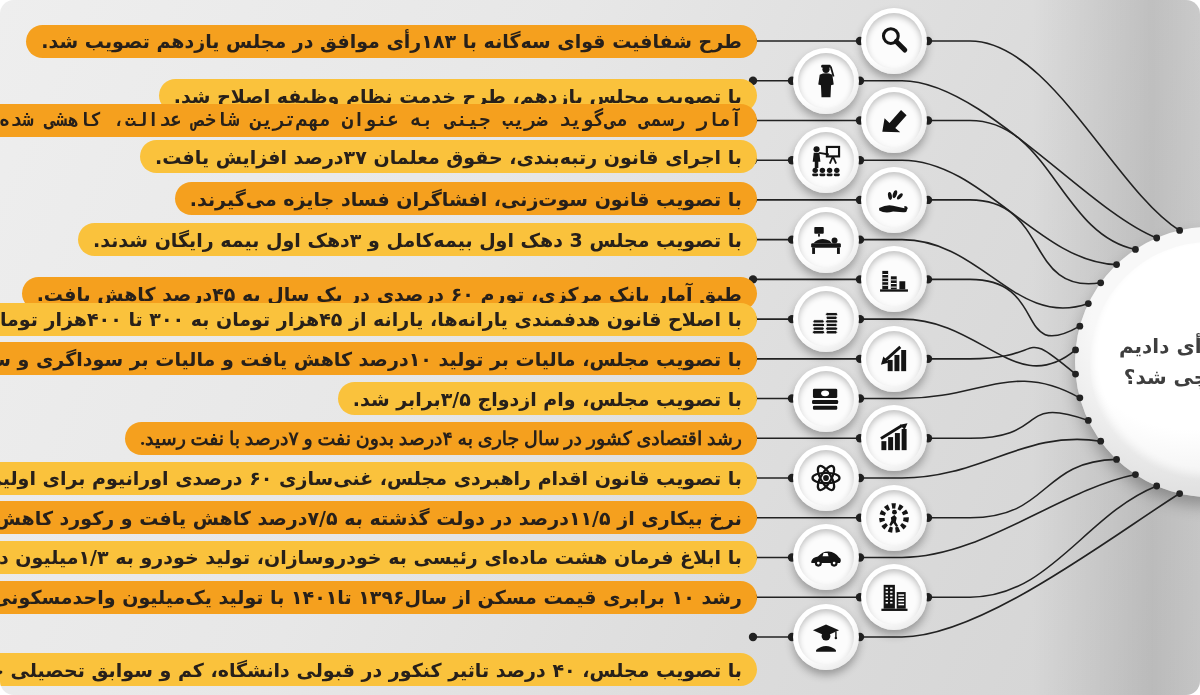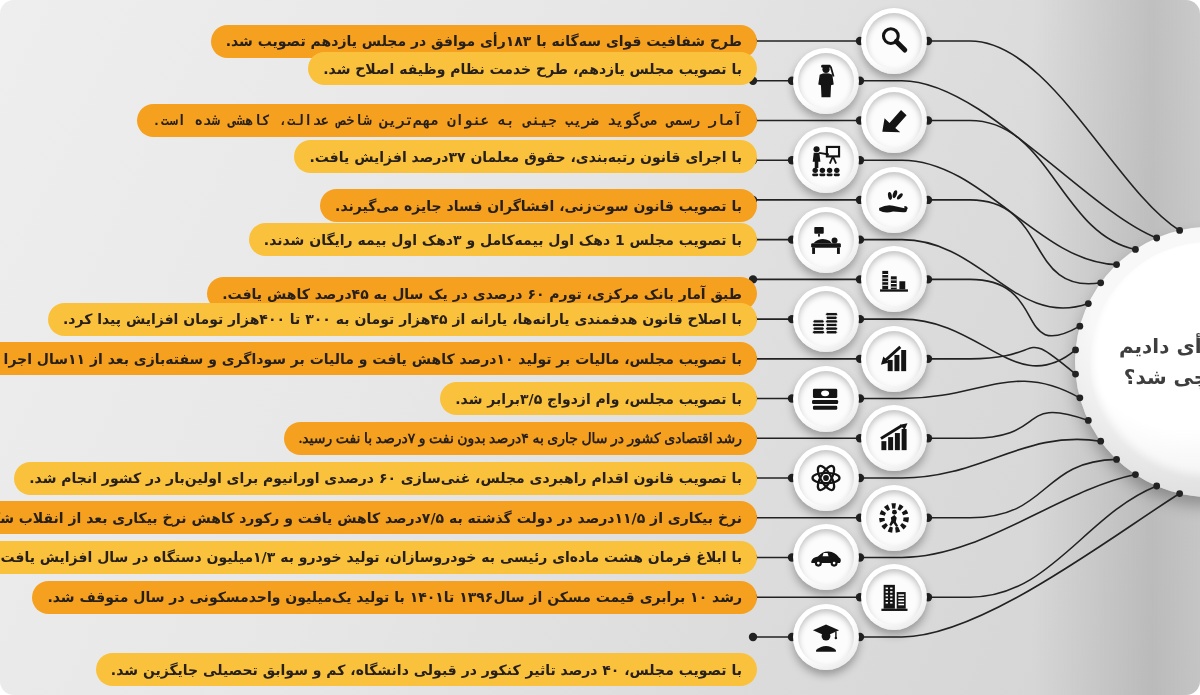--- a/index.html
+++ b/index.html
@@ -7,21 +7,21 @@
     position:relative; width:1200px; height:695px; overflow:hidden;
     border-radius:14px;
     font-family:"DejaVu Sans", sans-serif;
     background:
       linear-gradient(to right, rgba(255,255,255,0) 86%, rgba(0,0,0,0.12) 96%, rgba(0,0,0,0.07) 100%),
       linear-gradient(115deg,#eeeeee 0%,#e7e7e7 38%,#dcdcdc 68%,#d3d3d3 100%);
   }
   .row{
     position:absolute; right:443px; height:33px; display:flex; align-items:center;
     border-radius:16.5px; padding:0 15px; white-space:nowrap;
-    direction:rtl; font-weight:bold; font-size:14px; color:var(--row-text,#27201a);
+    direction:rtl; font-weight:bold; font-size:19px; color:var(--row-text,#27201a);
   }
   .row.dark{background:var(--row-dark,#f5a01e);}
   .row.light{background:var(--row-light,#fac23c);}
   .badge{
     position:absolute; width:66px; height:66px; border-radius:50%;
     background:radial-gradient(circle at 35% 28%,#ffffff 55%,#dcdcdc 100%);
     box-shadow:0 5px 9px rgba(0,0,0,.30);
   }
   .badge::before{
     content:""; position:absolute; inset:5px; border-radius:50%;
@@ -161,21 +161,21 @@
 
 <div class="row dark" style="top: 24.5px;">طرح شفافیت قوای سه‌گانه با ۱۸۳رأی موافق در مجلس یازدهم تصویب شد.</div>
     <div class="badge" style="left: 861px; top: 8px;">
       <span class="glyph">
         <svg width="36" height="36" viewBox="0 0 40 40">
           <circle cx="16.5" cy="14.5" r="8.2" fill="none" stroke="currentColor" stroke-width="3.4"></circle>
           <line x1="22.5" y1="20.5" x2="32" y2="30" stroke="currentColor" stroke-width="5.5" stroke-linecap="round"></line>
         </svg>
       </span>
     </div>
-    <div class="row light" style="top: 52px;">با تصویب مجلس یازدهم، طرح خدمت نظام وظیفه اصلاح شد.</div>
+    <div class="row light" style="top: 79px;">با تصویب مجلس یازدهم، طرح خدمت نظام وظیفه اصلاح شد.</div>
     <div class="badge" style="left: 793px; top: 47.73px;">
       <span class="glyph">
         <svg width="36" height="36" viewBox="0 0 40 40" fill="currentColor">
           <circle cx="20" cy="7" r="4"></circle>
           <rect x="14.6" y="2" width="10.8" height="3.4" rx="1.6"></rect>
           <path d="M13 13 Q20 9.8 27 13 L28.6 24 L25.6 24.6 L25 38 H15 L14.4 24.6 L11.4 24 Z"></path>
           <rect x="25.8" y="3.6" width="2" height="11.5" transform="rotate(-16 26.8 9.3)"></rect>
         </svg>
       </span>
     </div>
@@ -201,33 +201,33 @@
           <circle cx="16" cy="31.5" r="3"></circle>
           <circle cx="24" cy="31.5" r="3"></circle>
           <circle cx="32" cy="31.5" r="3"></circle>
           <rect x="4.6" y="35" width="6.8" height="3" rx="1.5"></rect>
           <rect x="12.6" y="35" width="6.8" height="3" rx="1.5"></rect>
           <rect x="20.6" y="35" width="6.8" height="3" rx="1.5"></rect>
           <rect x="28.6" y="35" width="6.8" height="3" rx="1.5"></rect>
         </svg>
       </span>
     </div>
-    <div class="row dark" style="top: 189px;">با تصویب قانون سوت‌زنی، افشاگران فساد جایزه می‌گیرند.</div>
+    <div class="row dark" style="top: 182px;">با تصویب قانون سوت‌زنی، افشاگران فساد جایزه می‌گیرند.</div>
     <div class="badge" style="left: 861px; top: 166.92px;">
       <span class="glyph">
         <svg width="36" height="36" viewBox="0 0 40 40" fill="currentColor">
           <ellipse cx="15.5" cy="15.5" rx="2.1" ry="4.4" transform="rotate(-10 15.5 15.5)"></ellipse>
           <ellipse cx="21" cy="13.5" rx="2.2" ry="4.6" transform="rotate(18 21 13.5)"></ellipse>
           <ellipse cx="26.5" cy="16" rx="2" ry="4.2" transform="rotate(42 26.5 16)"></ellipse>
           <path d="M3.5 29 Q12 24.5 19 26.3 L31.5 29.2 Q34.8 30 34.2 32.2 Q33.6 34.2 30.2 33.6 L19 32.8 Q10 35.6 3.5 31.6 Z"></path>
           <path d="M31.5 26.8 q4 .4 3.6 3 q-.4 2.2 -3.6 1.8 Z"></path>
         </svg>
       </span>
     </div>
-    <div class="row light" style="top: 223.15px;">با تصویب مجلس 1 دهک اول بیمه‌کامل و ۳دهک اول بیمه رایگان شدند.</div>
+    <div class="row light" style="top: 223.15px;">با تصویب مجلس 3 دهک اول بیمه‌کامل و ۳دهک اول بیمه رایگان شدند.</div>
     <div class="badge" style="left: 793px; top: 206.65px;">
       <span class="glyph">
         <svg width="36" height="36" viewBox="0 0 40 40" fill="currentColor">
           <rect x="7" y="5.5" width="10.5" height="7.5" rx="1"></rect>
           <rect x="11.2" y="13" width="2" height="3.2"></rect>
           <circle cx="29.5" cy="20.5" r="3.3"></circle>
           <path d="M6 23.5 Q14 16 24 20.8 L26.5 23.5 Z"></path>
           <rect x="3.5" y="23.5" width="33" height="5" rx="1.6"></rect>
           <rect x="4.6" y="28.5" width="3.2" height="7"></rect>
           <rect x="32.2" y="28.5" width="3.2" height="7"></rect>

